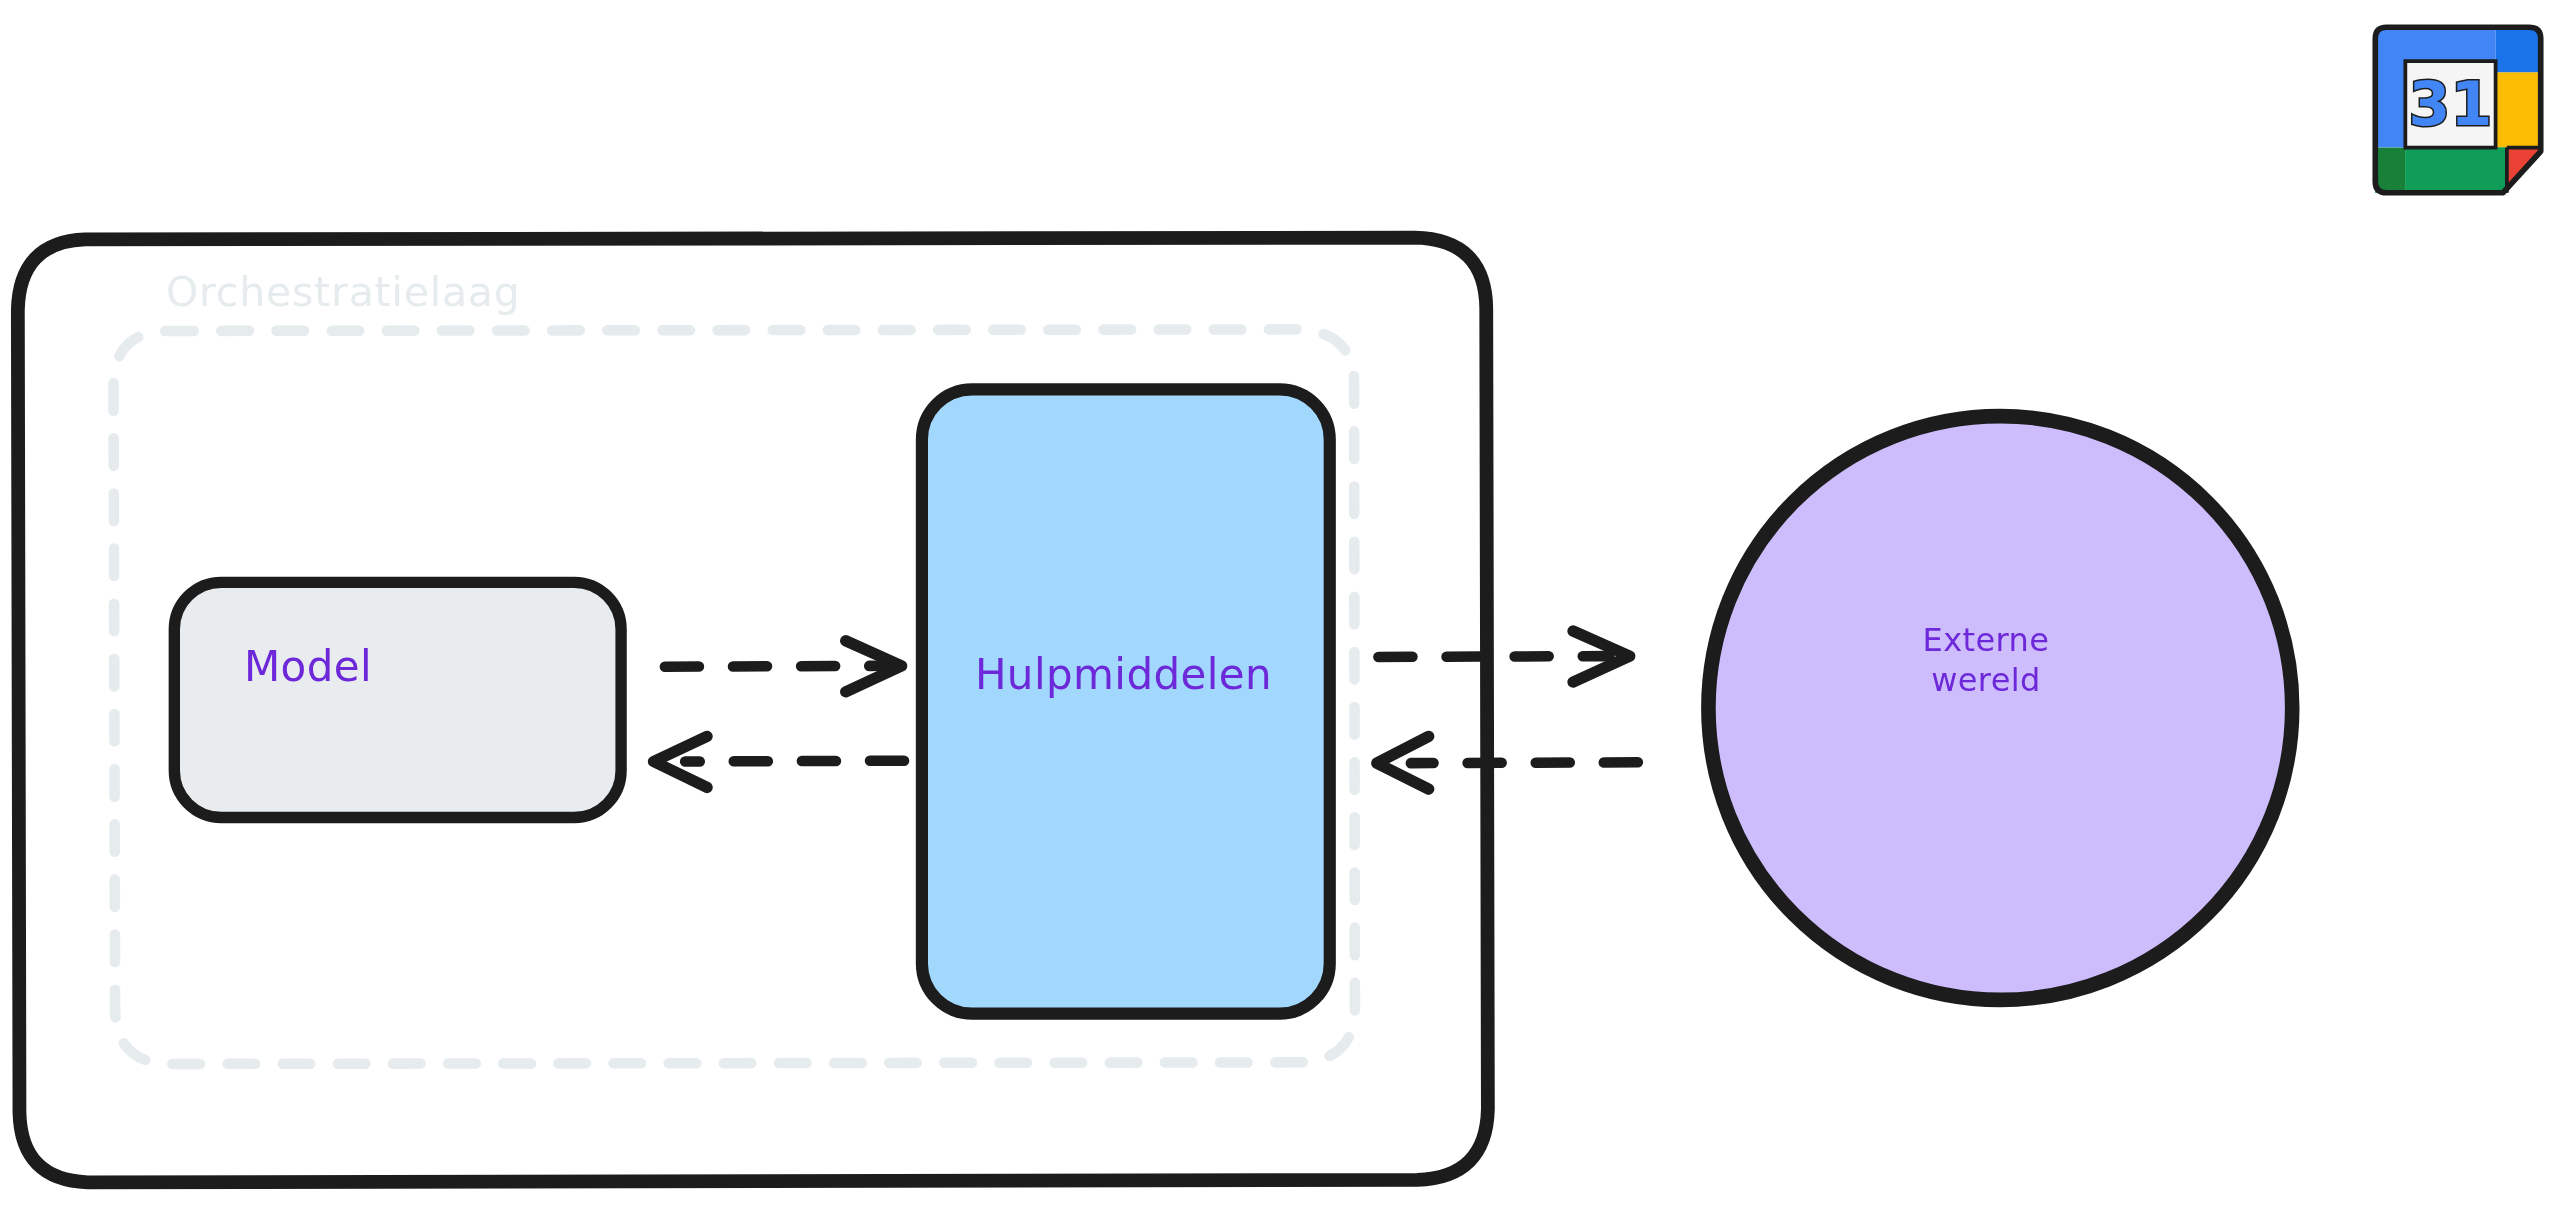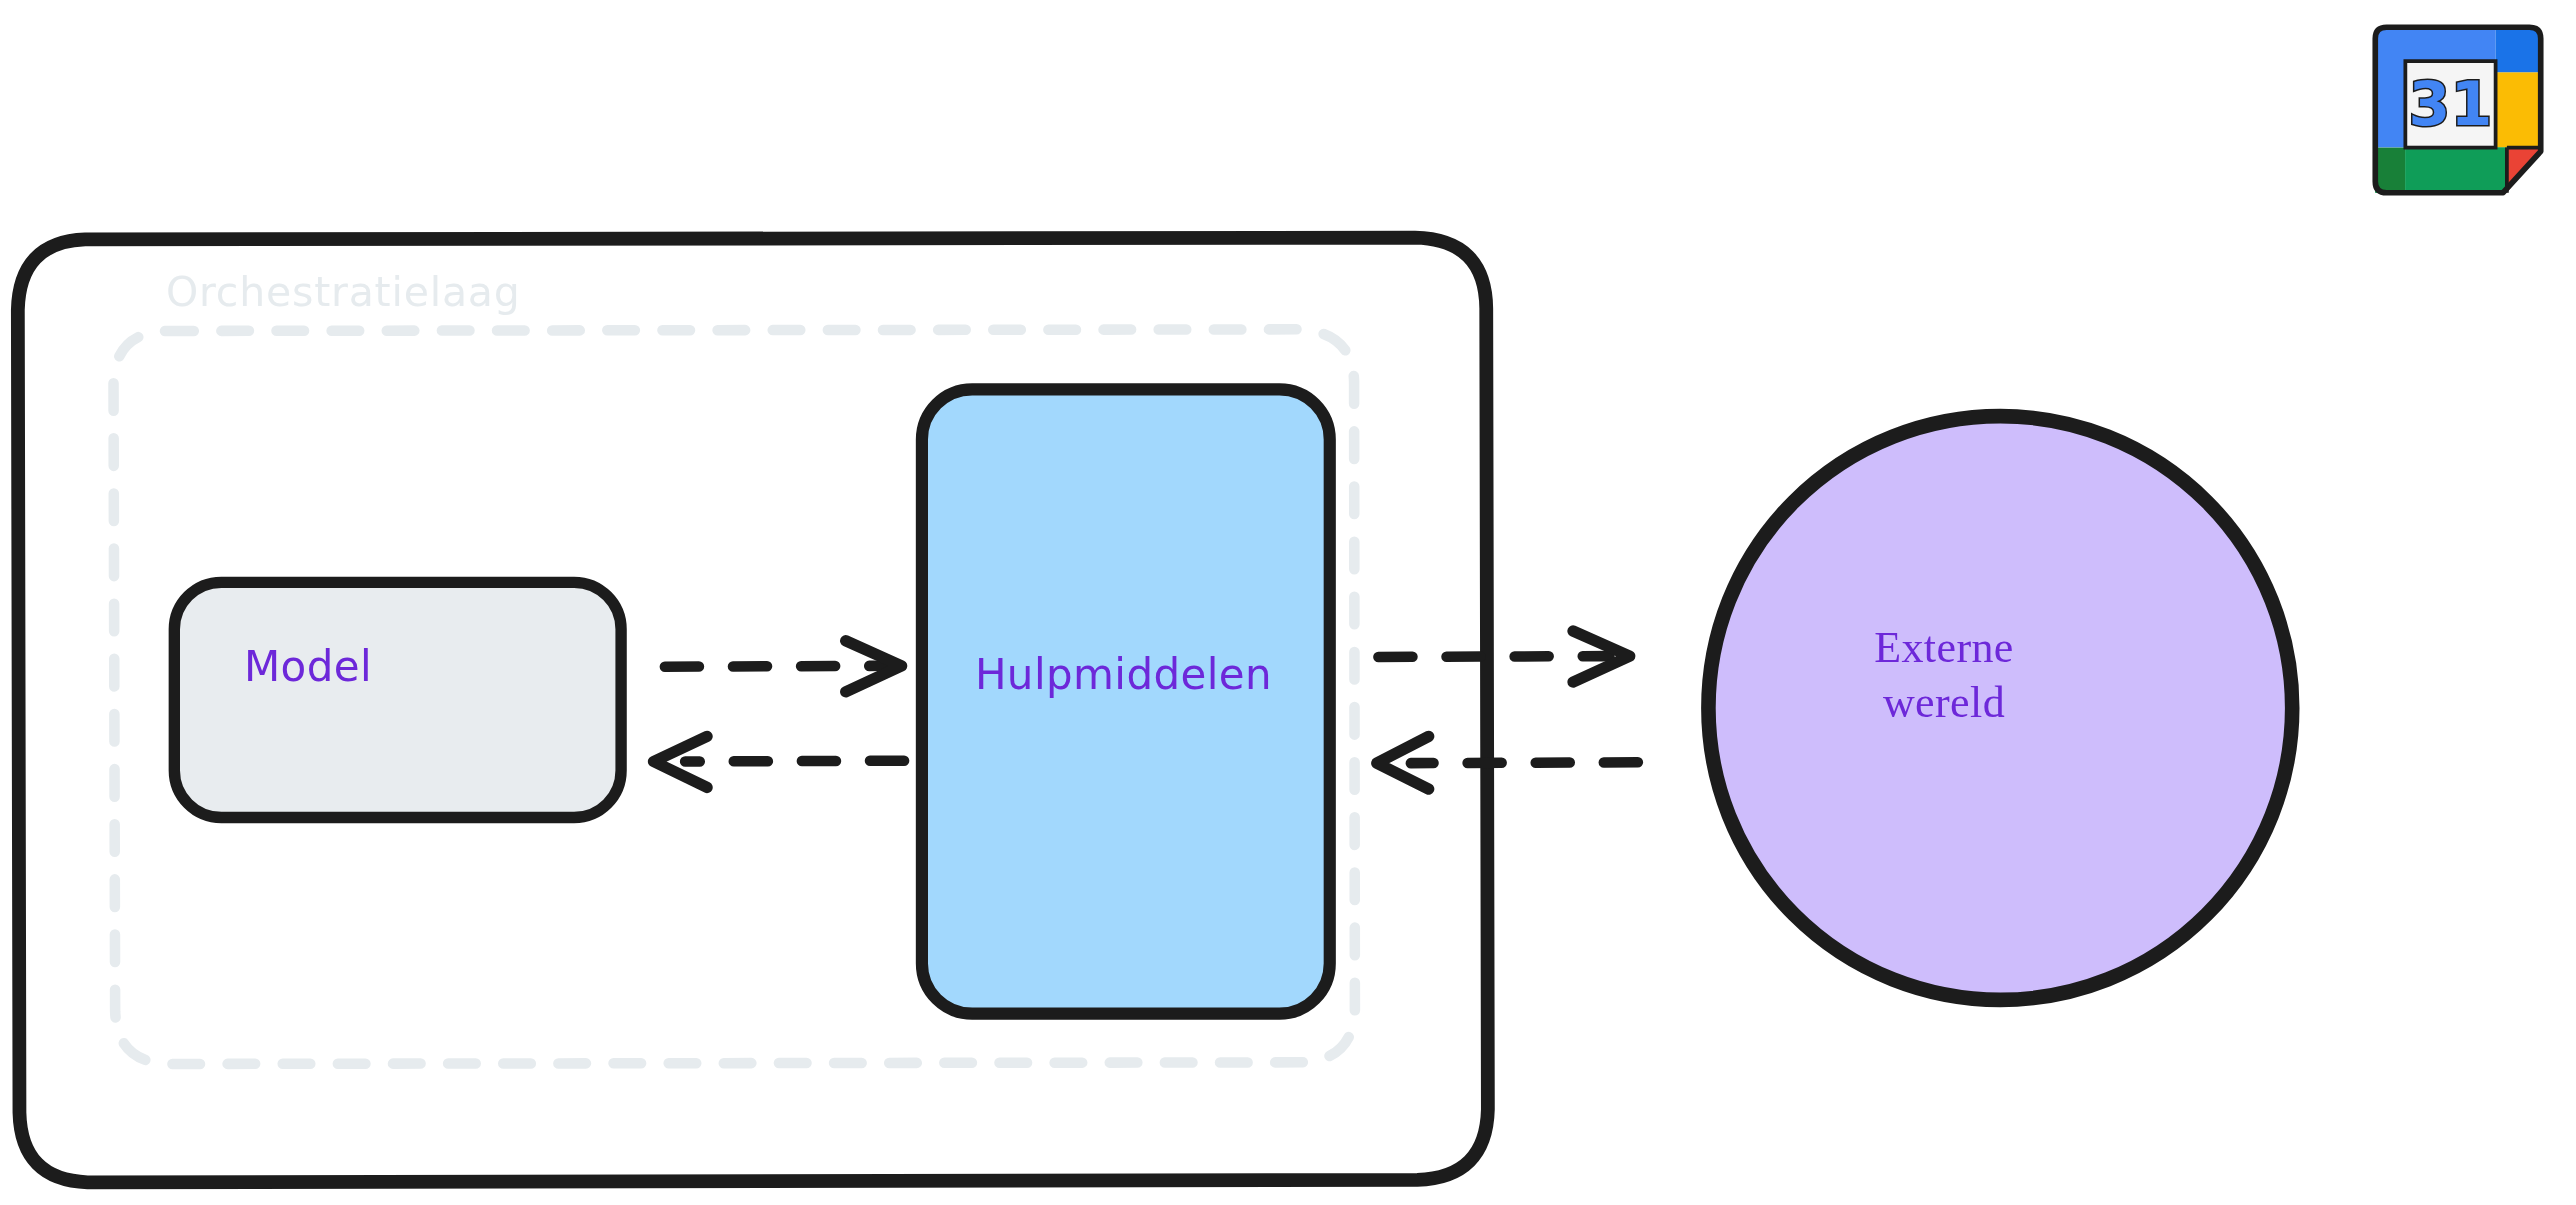--- a/index.html
+++ b/index.html
@@ -51,25 +51,24 @@
   }
 
   #tools-label {
     left: 916px;
     top: 649px;
     width: 415px;
     font-size: 42px;
   }
 
   #world-label {
-    left: 1701px;
+    left: 1743px;
     top: 620px;
     width: 486px;
-    font-size: 44px;
-    font-family: Liberation Serif, serif;
+    font-size: 32px;
   }
 
   #orchestration-label {
     position: absolute;
     left: 166px;
     top: 268px;
     font-size: 41px;
     color: #e6ebee;
     letter-spacing: 0.8px;
     font-family: "DejaVu Sans", sans-serif;

